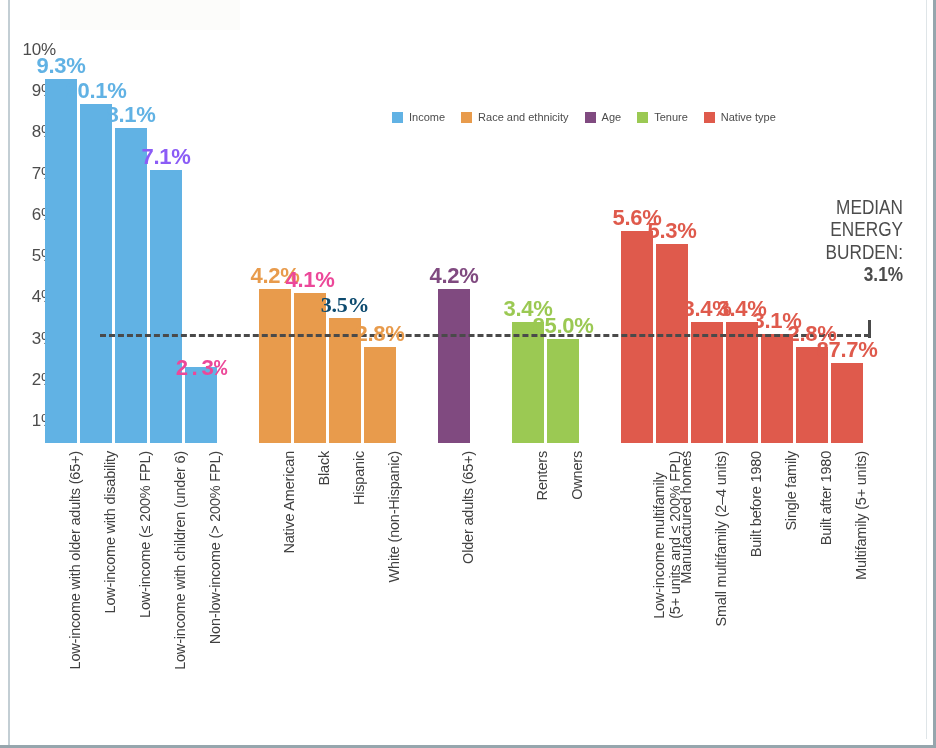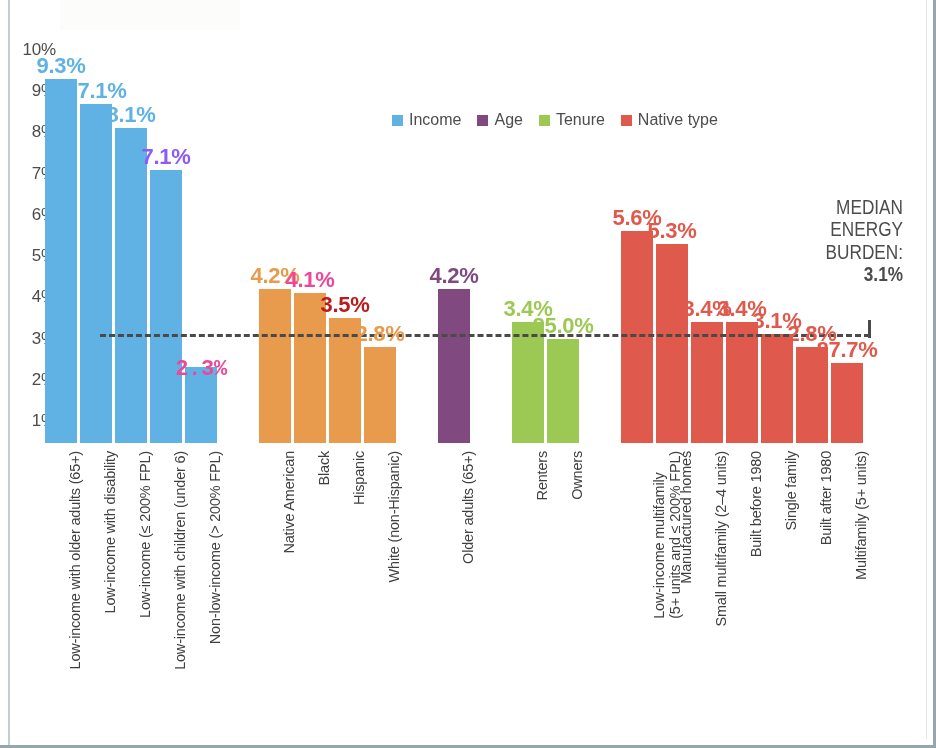--- a/index.html
+++ b/index.html
@@ -106,21 +106,21 @@
     background: #4a4a4a;
   }
 
   
   #legend {
     position: absolute;
     left: 392px; top: 111px;
     display: flex;
     align-items: center;
     gap: 16px;
-    font-size: 16px;
+    font-size: 11px;
     color: #4c4c4c;
   }
   .legend-item { display: flex; align-items: center; gap: 6px; white-space: nowrap; }
   .legend-swatch { width: 11px; height: 11px; display: inline-block; }
 
   
   #annotation {
     position: absolute;
     right: 30px; top: 196px;
     width: 128px;
@@ -196,46 +196,50 @@
         <div class="cat-label" style="left: 678px;">Manufactured homes</div>
         <div class="cat-label" style="left: 713px;">Small multifamily (2–4 units)</div>
         <div class="cat-label" style="left: 748px;">Built before 1980</div>
         <div class="cat-label" style="left: 783px;">Single family</div>
         <div class="cat-label" style="left: 818px;">Built after 1980</div>
         <div class="cat-label" style="left: 853px;">Multifamily (5+ units)</div>
       </div>
     <div id="median-line" style="left: 100px; width: 770px; top: 334.433px;"></div>
     <div id="median-cap" style="left: 868px; top: 320.433px; height: 18px;"></div>
   <div class="vlabel" style="left: 61px; top: 52.8556px; color: rgb(97, 178, 228);">9.3%</div>
-      <div class="vlabel" style="left: 96px; top: 77.5889px; color: rgb(97, 178, 228);">27.1%</div>
+      <div class="vlabel" style="left: 96px; top: 77.5889px; color: rgb(97, 178, 228);">20.1%</div>
       <div class="vlabel" style="left: 131px; top: 102.322px; color: rgb(97, 178, 228);">8.1%</div>
       <div class="vlabel" style="left: 166px; top: 143.544px; color: #8b5cf6;">7.1%</div>
       <div class="vlabel" style="left: 201px; top: 357px; color: #ec4899; font-family: Liberation Mono, monospace;">2.3%</div>
       <div class="vlabel" style="left: 275px; top: 263.089px; color: rgb(232, 155, 76);">4.2%</div>
       <div class="vlabel" style="left: 310px; top: 267.211px; color: #ec4899;">4.1%</div>
-      <div class="vlabel" style="left: 345px; top: 291.944px; color: #b91c1c;">3.5%</div>
+      <div class="vlabel" style="left: 345px; top: 291.944px; color: #0c4a6e; font-family: Liberation Serif, serif;">3.5%</div>
       <div class="vlabel" style="left: 380px; top: 320.8px; color: rgb(232, 155, 76);">2.8%</div>
       <div class="vlabel" style="left: 454px; top: 263.089px; color: rgb(128, 74, 128);">4.2%</div>
       <div class="vlabel" style="left: 528px; top: 296.067px; color: rgb(155, 201, 83);">3.4%</div>
       <div class="vlabel" style="left: 563px; top: 312.556px; color: rgb(155, 201, 83);">85.0%</div>
       <div class="vlabel" style="left: 637px; top: 205.378px; color: rgb(223, 90, 76);">5.6%</div>
       <div class="vlabel" style="left: 672px; top: 217.744px; color: rgb(223, 90, 76);">5.3%</div>
       <div class="vlabel" style="left: 707px; top: 296.067px; color: rgb(223, 90, 76);">3.4%</div>
       <div class="vlabel" style="left: 742px; top: 296.067px; color: rgb(223, 90, 76);">3.4%</div>
       <div class="vlabel" style="left: 777px; top: 308.433px; color: rgb(223, 90, 76);">3.1%</div>
       <div class="vlabel" style="left: 812px; top: 320.8px; color: rgb(223, 90, 76);">2.8%</div>
       <div class="vlabel" style="left: 847px; top: 337.289px; color: rgb(223, 90, 76);">87.7%</div>
     </div>
 
   <div id="legend">
       <div class="legend-item">
         <span class="legend-swatch" style="background: rgb(97, 178, 228);"></span>
         <span>Income</span>
       </div>
       <div class="legend-item">
+        <span class="legend-swatch" style="background: rgb(232, 155, 76);"></span>
+        <span>Race and ethnicity</span>
+      </div>
+      <div class="legend-item">
         <span class="legend-swatch" style="background: rgb(128, 74, 128);"></span>
         <span>Age</span>
       </div>
       <div class="legend-item">
         <span class="legend-swatch" style="background: rgb(155, 201, 83);"></span>
         <span>Tenure</span>
       </div>
       <div class="legend-item">
         <span class="legend-swatch" style="background: rgb(223, 90, 76);"></span>
         <span>Native type</span>

